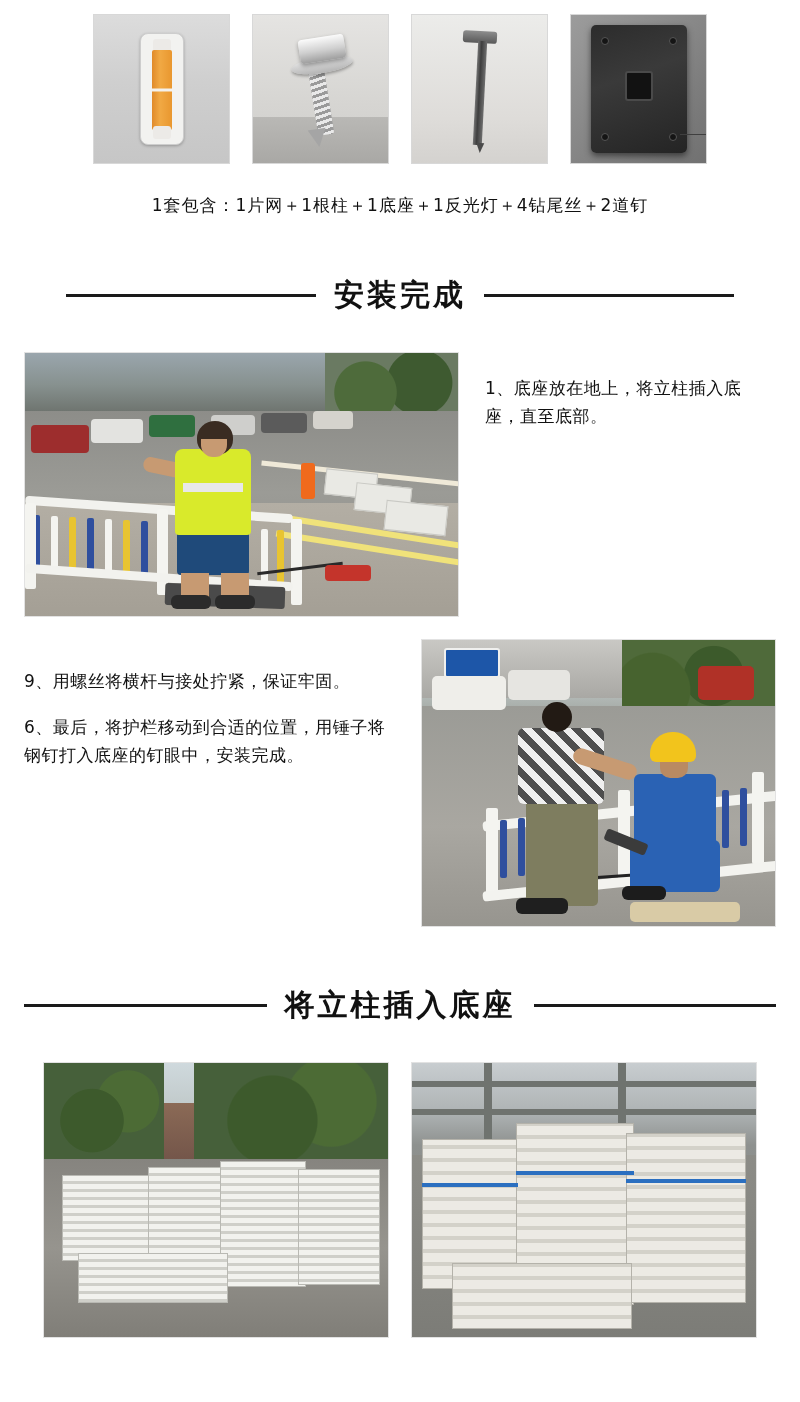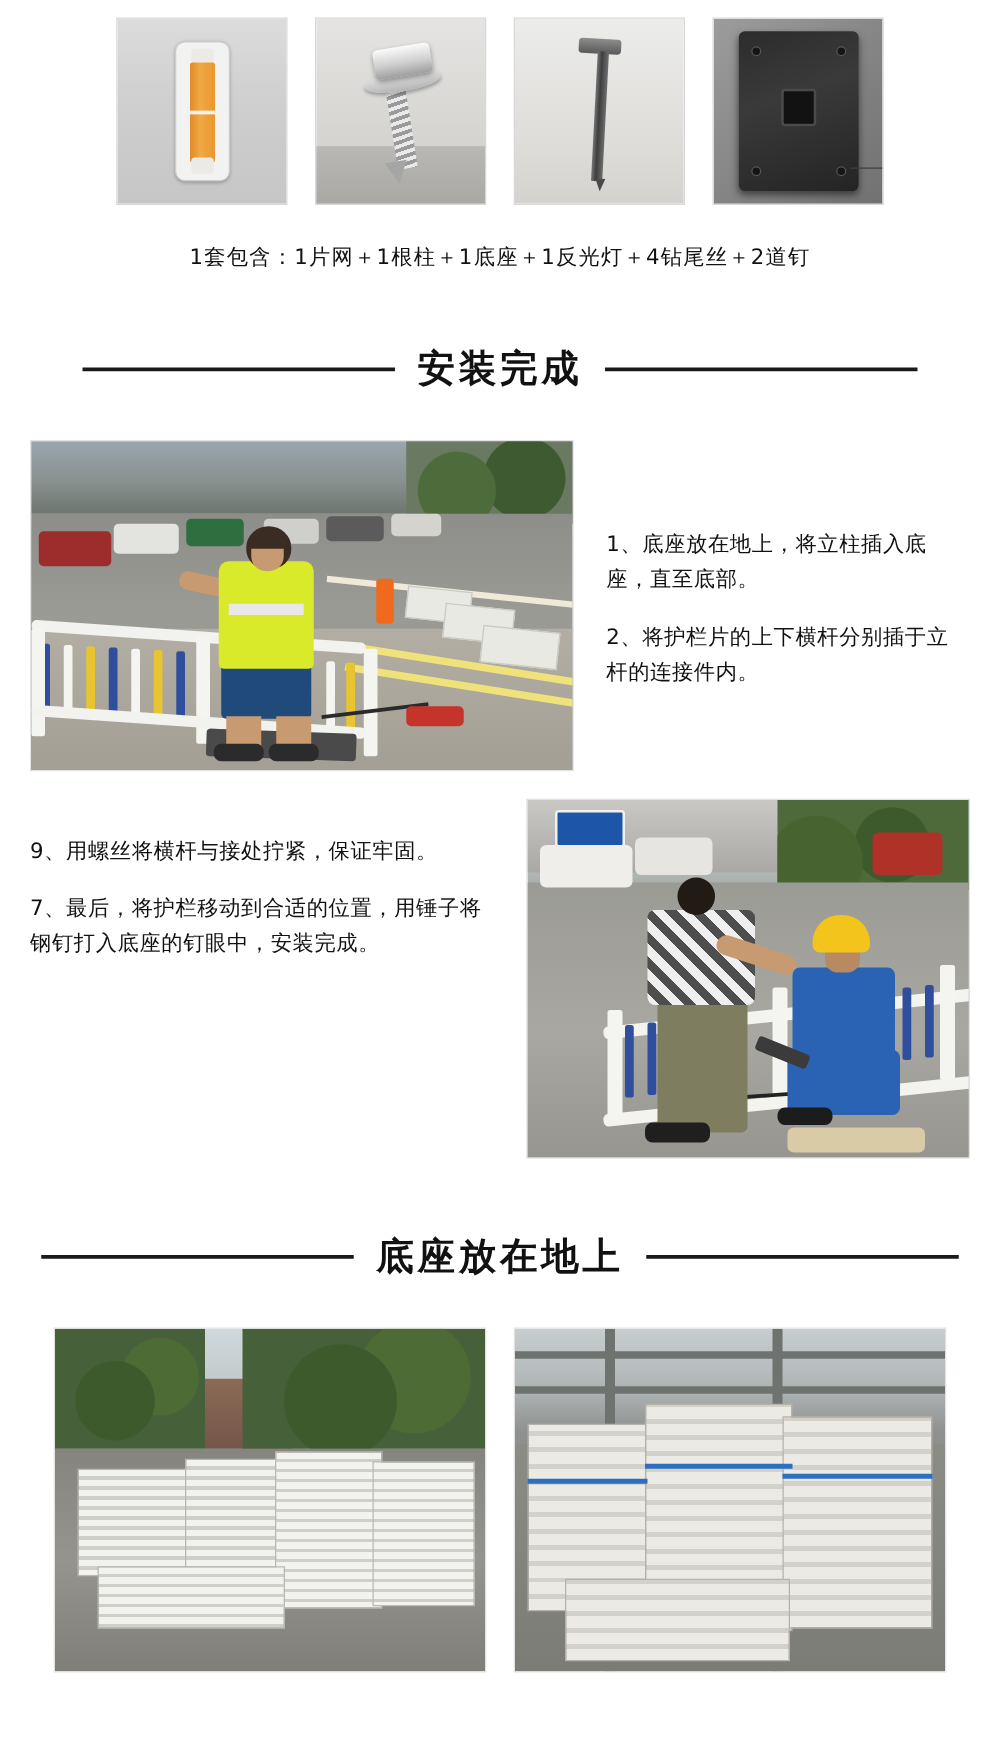--- a/index.html
+++ b/index.html
@@ -196,21 +196,21 @@
     letter-spacing: 3px;
     white-space: nowrap;
     color: #111;
     font-family: "DejaVu Sans", "Liberation Sans", sans-serif;
   }
 
   
   .install-wrap { padding: 36px 24px 0 24px; }
   .install-row {
     display: flex;
-    align-items: center;
+    align-items: flex-start;
     gap: 26px;
   }
   .photo {
     position: relative;
     overflow: hidden;
     border: 1px solid #e2e2e2;
     flex: 0 0 auto;
   }
   .steps-col {
     flex: 1 1 auto;
@@ -445,28 +445,27 @@
       <div class="shoe s1"></div>
       <div class="shoe s2"></div>
       <div class="worker-body"></div>
       <div class="worker-vestline"></div>
       <div class="worker-head"></div>
       <div class="worker-face"></div>
     </div>
 
     <div class="steps-col">
       <div class="step-text">1、底座放在地上，将立柱插入底座，直至底部。</div>
-      <div class="step-text">2、将护栏片的上下横杆分别插于立杆的连接件内。</div>
     </div>
   </div>
 
   <div class="install-row2">
     <div class="steps-col">
       <div class="step-text">9、用螺丝将横杆与接处拧紧，保证牢固。</div>
-      <div class="step-text">7、最后，将护栏移动到合适的位置，用锤子将钢钉打入底座的钉眼中，安装完成。</div>
+      <div class="step-text">6、最后，将护栏移动到合适的位置，用锤子将钢钉打入底座的钉眼中，安装完成。</div>
     </div>
 
     <div class="photo p2">
       <div class="sky2"></div>
       <div class="wall"></div>
       <div class="hedge"></div>
       <div class="sign"></div>
       <div class="road2b"></div>
       <div class="car2 k1"></div>
       <div class="car2 k2"></div>
@@ -493,21 +492,21 @@
       <div class="m2-face"></div>
       <div class="m2-helmet"></div>
       <div class="hammer"></div>
     </div>
   </div>
 
 </div>
 
 <div class="section-head">
   <div class="rule"></div>
-  <div class="title">底座放在地上</div>
+  <div class="title">将立柱插入底座</div>
   <div class="rule"></div>
 </div>
 
 <div class="pack-wrap">
 
   <div class="photo p3">
     <div class="sky3"></div>
     <div class="tree3 t3a"></div>
     <div class="bldg3"></div>
     <div class="tree3 t3b"></div>

